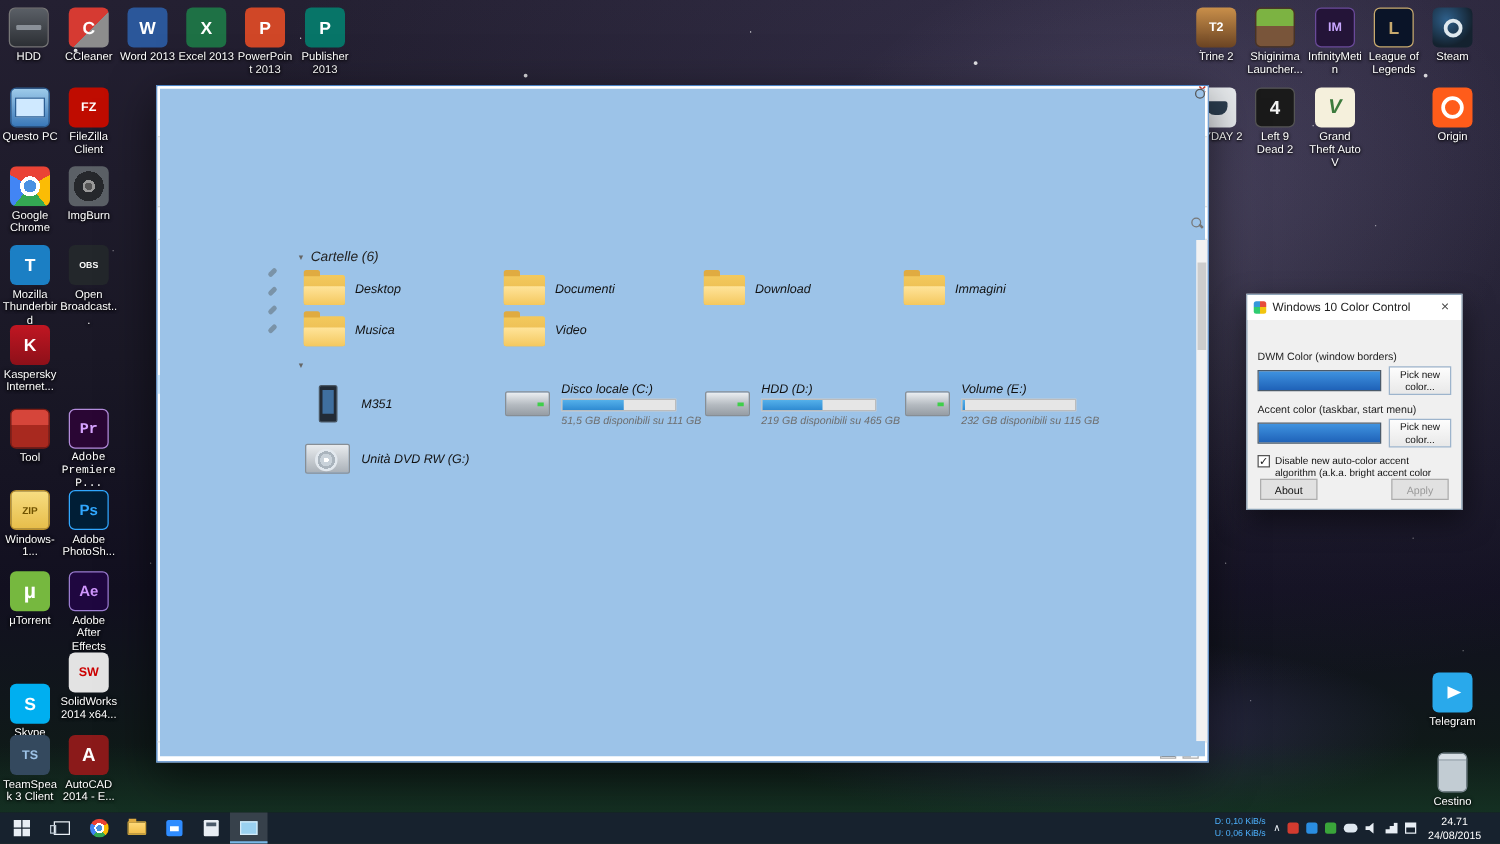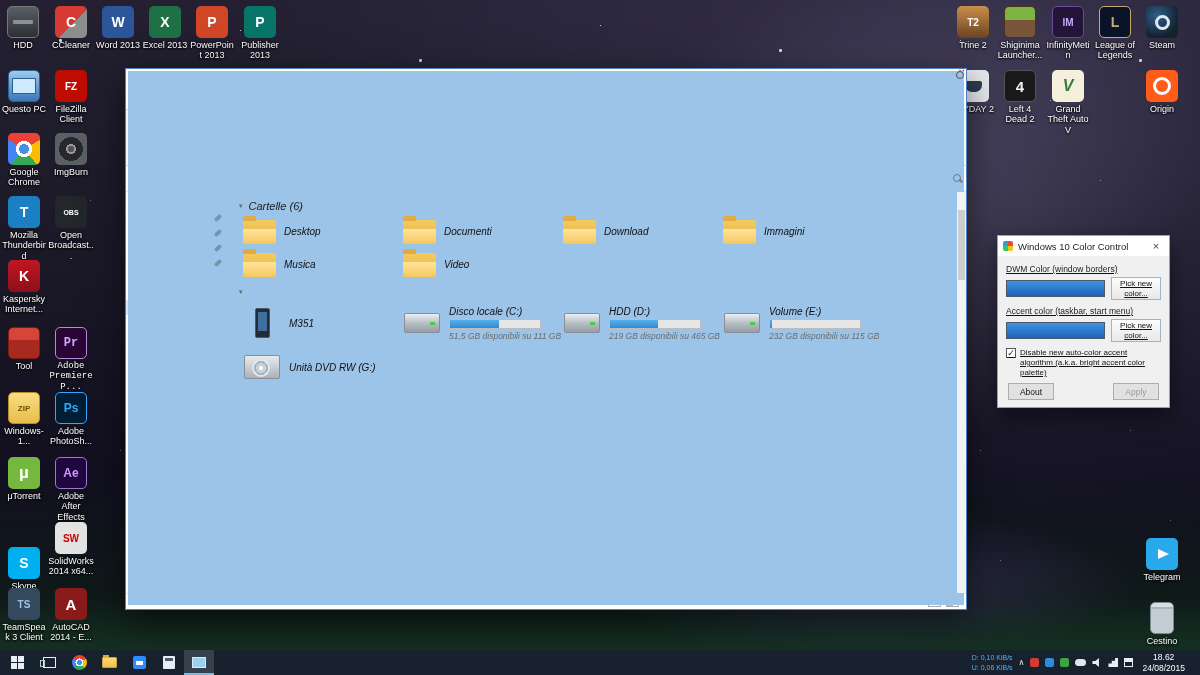--- a/index.html
+++ b/index.html
@@ -183,21 +183,21 @@
 .views{margin-left:auto;display:flex;gap:5px;}
 .vi{width:13px;height:11px;border:1px solid #aaa;}
 .vi1{background:repeating-linear-gradient(180deg,#888 0 1.5px,transparent 1.5px 3.5px);}
 .vi2{background:conic-gradient(#bbb 0 25%,#fff 25% 50%,#bbb 50% 75%,#fff 75%);}
 
 .cc{position:absolute;left:997px;top:235px;width:173px;height:173px;background:#f0f0f0;border:1px solid #8ea4b8;box-shadow:0 8px 22px rgba(0,0,0,.5);z-index:6;font-size:9px;color:#111;}
 .ctb{height:20px;background:#fff;display:flex;align-items:center;gap:5px;padding-left:5px;}
 .ccico{width:10px;height:10px;background:conic-gradient(#e74c3c 0 25%,#f1c40f 25% 50%,#2ecc71 50% 75%,#3498db 75%);border-radius:2px;}
 .ctitle{font-size:9.5px;color:#222;}
 .cx{margin-left:auto;width:26px;height:20px;display:flex;align-items:center;justify-content:center;color:#444;font-size:11px;}
-.cbody{padding:5px 8px 0;text-decoration:underline;}
+.cbody{padding:21px 8px 0;}
 .cclabel{font-size:8.5px;color:#222;margin-top:3px;}
 .crow{display:flex;align-items:center;gap:6px;margin:3px 0 6px;}
 .swatch{width:104px;height:17px;border:1px solid #4a5a6a;background:linear-gradient(180deg,#3f93e0,#1f62b8);}
 .cbtn{width:52px;height:23px;background:linear-gradient(#fdfdfd,#e8e8e8);border:1px solid #9db4cc;font-size:8px;color:#111;display:flex;align-items:center;justify-content:center;text-align:center;line-height:1.15;padding:0 3px;font-family:inherit;}
 .chk{display:flex;align-items:flex-start;gap:4px;margin-top:4px;}
 .box{width:10px;height:10px;border:1px solid #555;background:#fff;font-size:9px;line-height:9px;text-align:center;color:#222;flex:none;}
 .chklbl{font-size:8px;color:#111;line-height:1.25;}
 .cfoot{position:absolute;left:0;right:0;bottom:7px;display:flex;justify-content:space-between;padding:0 10px;}
 .cfbtn{width:46px;height:17px;border:1px solid #adadad;background:#e1e1e1;font-size:8.5px;display:flex;align-items:center;justify-content:center;font-family:inherit;color:#111;}
 .cfbtn.disabled{color:#9a9a9a;}
@@ -361,21 +361,21 @@
   <div class="dicon" style="left:1139px;top:6px;">
       <div class="ig ig-steam"></div>
       <div class="lbl">Steam</div>
     </div>
   <div class="dicon" style="left:950px;top:70px;">
       <div class="ig ig-pd"></div>
       <div class="lbl">PAYDAY 2</div>
     </div>
   <div class="dicon" style="left:997px;top:70px;">
       <div class="ig ig-l4d"></div>
-      <div class="lbl">Left 4 Dead 2</div>
+      <div class="lbl">Left 9 Dead 2</div>
     </div>
   <div class="dicon" style="left:1045px;top:70px;">
       <div class="ig ig-gta"></div>
       <div class="lbl">Grand Theft Auto V</div>
     </div>
   <div class="dicon" style="left:1139px;top:70px;">
       <div class="ig ig-origin"></div>
       <div class="lbl">Origin</div>
     </div>
   <div class="dicon" style="left:1139px;top:538px;">
@@ -797,19 +797,19 @@
       </div>
       <span class="trico">∧</span>
       <span class="trdot tr-red"></span>
       <span class="trdot tr-blue"></span>
       <span class="trdot tr-green"></span>
       <span class="tr-cloud"></span>
       <span class="tr-vol"></span>
       <span class="tr-net"></span>
       <span class="tr-flag"></span>
       <div class="clock">
-        <div>18.62</div>
+        <div>24.71</div>
         <div>24/08/2015</div>
       </div>
       <div class="edge"></div>
     </div>
   </div>
 </div>
 
 </body></html>

